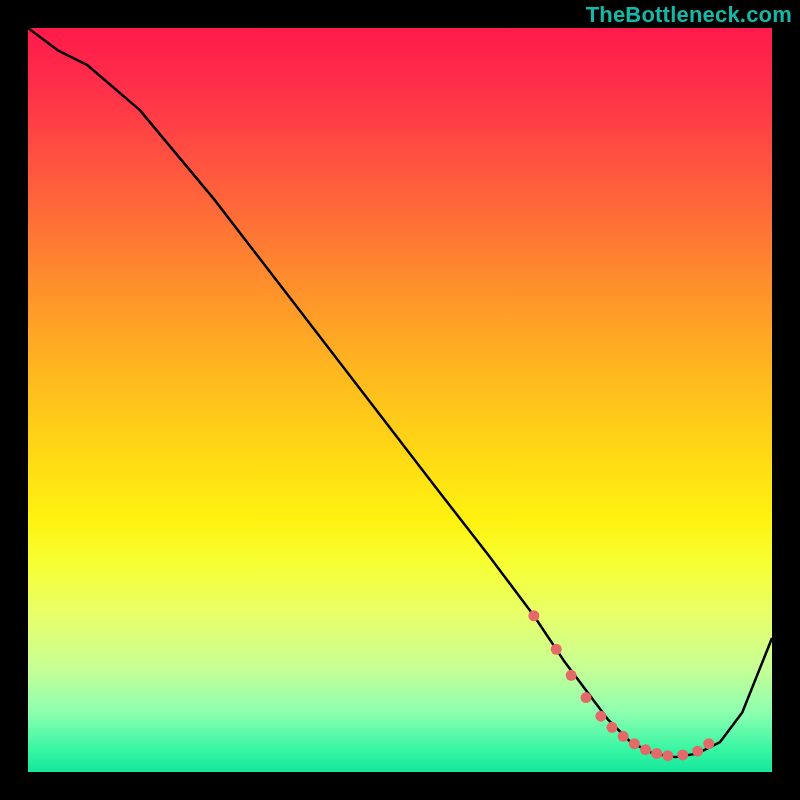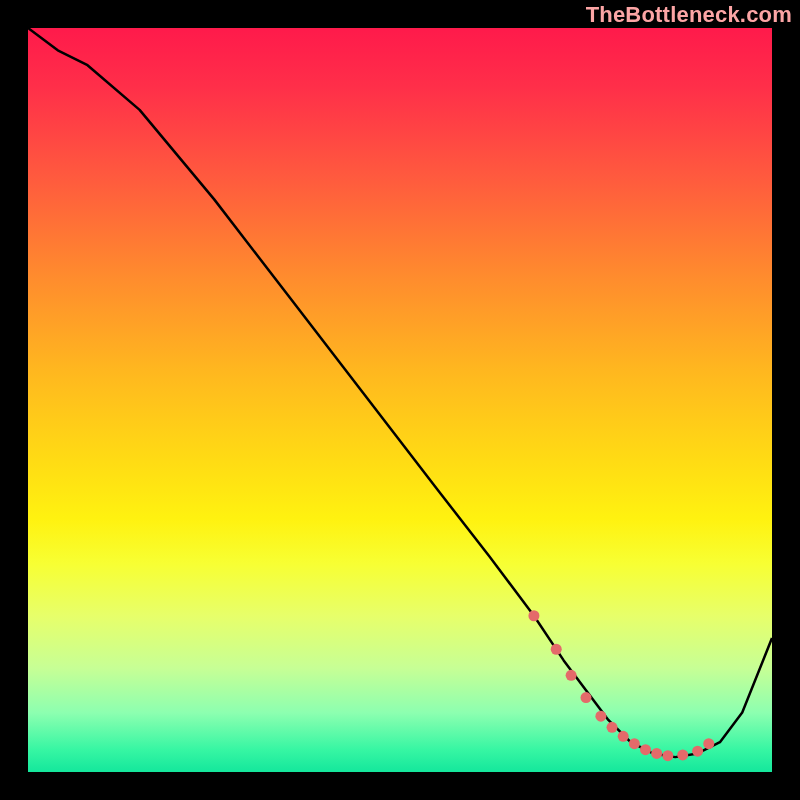--- a/index.html
+++ b/index.html
@@ -14,21 +14,21 @@
   .frame {
     position: relative;
     width: 800px;
     height: 800px;
     background: #000;
   }
   .watermark {
     position: absolute;
     top: 2px;
     right: 8px;
-    color: #fca5a5;
+    color: #14b8a6;
     font-size: 22px;
     font-weight: 600;
     letter-spacing: 0.2px;
     z-index: 3;
   }
   .plot-area {
     position: absolute;
     left: 28px;
     top: 28px;
     width: 744px;

